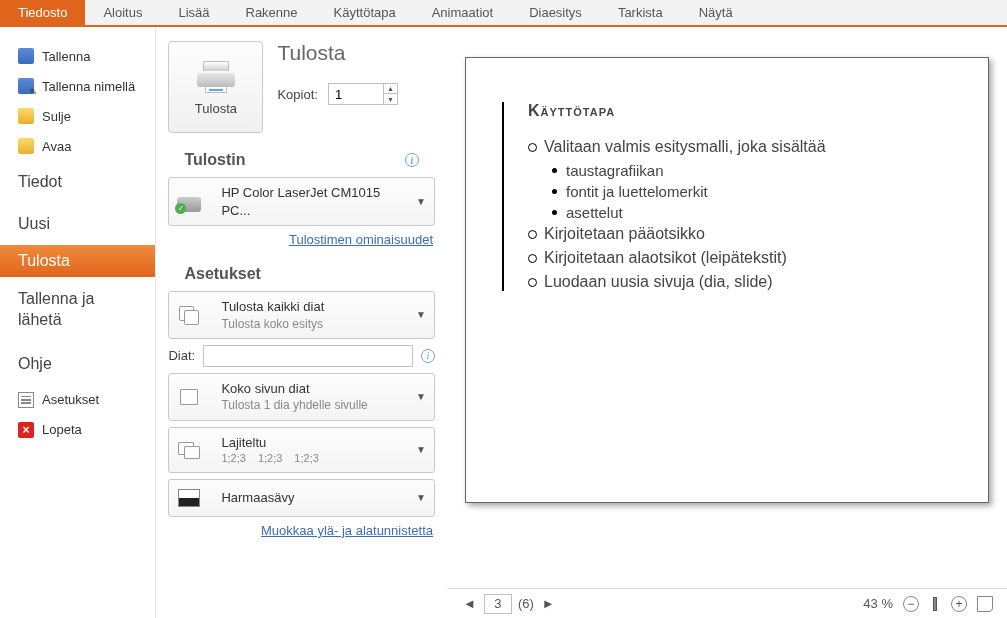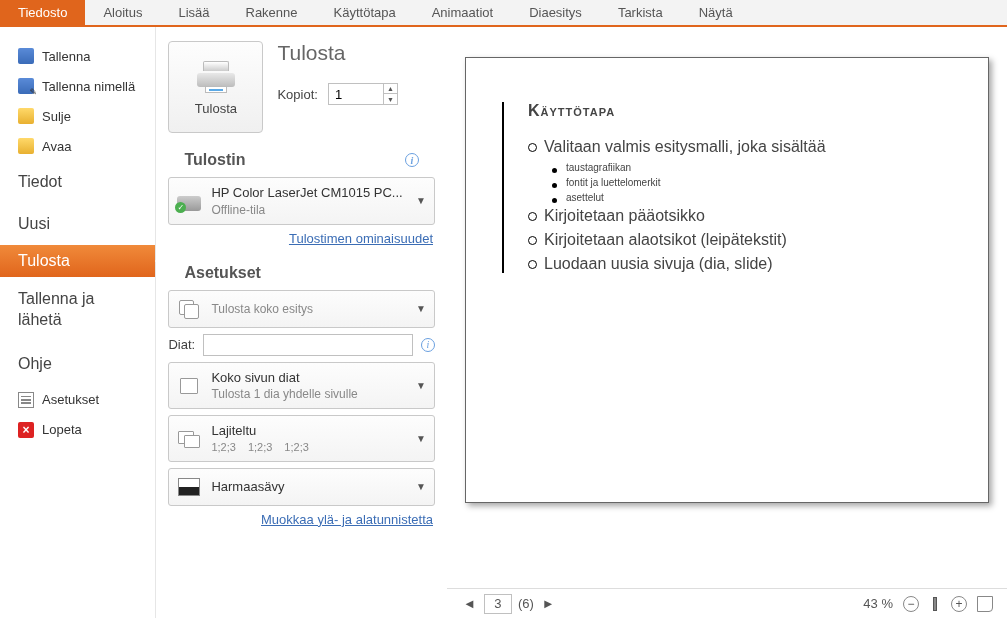--- a/index.html
+++ b/index.html
@@ -44,21 +44,21 @@
 .copies-row { margin-top: 18px; display: flex; align-items: center; gap: 10px; }
 .spinner { display: flex; align-items: center; border: 1px solid #c0c0c0; height: 22px; }
 .spinner input { border: none; width: 54px; padding: 0 6px; height: 100%; outline: none; font-size: 13px; }
 .spinner .arrs { width: 14px; display: flex; flex-direction: column; border-left: 1px solid #c0c0c0; }
 .spinner .arrs span { height: 10px; font-size: 7px; display: flex; align-items: center; justify-content: center; cursor: pointer; color: #555; }
 .spinner .arrs span:first-child { border-bottom: 1px solid #c0c0c0; }
 
 .section-h { font-size: 16px; color: #555; font-weight: 600; margin: 18px 16px 8px; clear: both; display: flex; align-items: center; justify-content: space-between; }
 .info-ico { width: 14px; height: 14px; border: 1px solid #6aa0e0; border-radius: 50%; color: #6aa0e0; font-size: 10px; display: flex; align-items: center; justify-content: center; font-style: italic; font-family: serif; cursor: pointer; }
 
-.dropdown { border: 1px solid #c9c9c9; background: linear-gradient(#fdfdfd, #f4f4f4); border-radius: 3px; padding: 6px 8px; display: flex; align-items: center; gap: 10px; cursor: pointer; margin-bottom: 6px; position: relative; }
+.dropdown { border: 1px solid #c9c9c9; background: linear-gradient(#fdfdfd, #f4f4f4); border-radius: 3px; padding: 6px 8px; display: flex; align-items: center; gap: 20px; cursor: pointer; margin-bottom: 6px; position: relative; }
 .dropdown .dd-text { flex: 1; line-height: 1.35; }
 .dropdown .dd-text .l1 { color: #333; }
 .dropdown .dd-text .l2 { color: #888; font-size: 12px; }
 .dropdown .chev { color: #555; font-size: 10px; }
 .dd-ico { width: 24px; height: 24px; display: flex; align-items: center; justify-content: center; flex-shrink: 0; }
 .dd-ico .pages { width: 20px; height: 18px; position: relative; }
 .dd-ico .pages::before, .dd-ico .pages::after { content: ""; position: absolute; border: 1px solid #999; background: #fff; width: 13px; height: 13px; border-radius: 2px; }
 .dd-ico .pages::before { left: 0; top: 0; }
 .dd-ico .pages::after { left: 5px; top: 4px; }
 .dd-ico .page1 { width: 18px; height: 16px; border: 1px solid #999; background: #fff; border-radius: 1px; }
@@ -82,21 +82,21 @@
 
 
 .preview { flex: 1; background: #fff; display: flex; flex-direction: column; }
 .slide-wrap { flex: 1; padding: 30px 18px 12px; display: flex; align-items: flex-start; justify-content: center; }
 .slide { width: 524px; height: 446px; background: #fff; box-shadow: 3px 3px 6px rgba(0,0,0,0.35); border: 1px solid #666; padding: 44px 36px; position: relative; }
 .slide-inner { border-left: 2px solid #000; padding-left: 24px; }
 .slide h2 { font-size: 16px; letter-spacing: 1px; margin-bottom: 18px; font-weight: 600; font-variant: small-caps; }
 .slide ul { list-style: none; }
 .slide li.o { padding-left: 16px; position: relative; margin-bottom: 6px; font-size: 16px; }
 .slide li.o::before { content: ""; position: absolute; left: 0; top: 5px; width: 7px; height: 7px; border: 1.5px solid #000; border-radius: 50%; }
-.slide li.b { padding-left: 14px; position: relative; margin-left: 24px; margin-bottom: 4px; font-size: 10px; }
+.slide li.b { padding-left: 14px; position: relative; margin-left: 24px; margin-bottom: 4px; font-size: 15px; }
 .slide li.b::before { content: ""; position: absolute; left: 0; top: 6px; width: 5px; height: 5px; background: #000; border-radius: 50%; }
 
 .status { height: 30px; border-top: 1px solid #ddd; display: flex; align-items: center; padding: 0 14px; gap: 10px; font-size: 13px; color: #555; }
 .status .navbtns { display: flex; align-items: center; gap: 6px; }
 .status .navbtn { cursor: pointer; color: #555; font-size: 13px; padding: 0 2px; }
 .status .pagebox { border: 1px solid #c0c0c0; width: 28px; height: 20px; display: flex; align-items: center; justify-content: center; background: #fff; }
 .status .spacer { flex: 1; }
 .zoombtn { width: 16px; height: 16px; border: 1px solid #888; border-radius: 50%; display: flex; align-items: center; justify-content: center; font-size: 12px; cursor: pointer; }
 .zoomslider { width: 4px; height: 14px; background: #888; border: 1px solid #555; margin: 0 4px; }
 .fit-ico { width: 16px; height: 16px; border: 1px solid #888; position: relative; cursor: pointer; border-radius: 0 0 4px 0; }
@@ -190,35 +190,35 @@
     </div>
     <div class="dropdown">
       <div class="dd-ico">
           <div class="prn">
             <div class="prn-body"></div>
             <div class="prn-chk"></div>
           </div>
         </div>
       <div class="dd-text">
         <div class="l1">HP Color LaserJet CM1015 PC...</div>
-        <div class="l2">Offline-tila</div>
       </div>
       <span class="chev">▼</span>
     </div>
     <a class="link">Tulostimen ominaisuudet</a>
 
     <div class="section-h">
         <span>Asetukset</span>
       </div>
 
     <div class="dropdown">
       <div class="dd-ico">
           <div class="pages"></div>
         </div>
       <div class="dd-text">
+        <div class="l1">Tulosta kaikki diat</div>
         <div class="l2">Tulosta koko esitys</div>
       </div>
       <span class="chev">▼</span>
     </div>
 
     <div class="diat-row">
       <label>Diat:</label>
       <input type="text" value="" style="">
       <span class="info-ico">i</span>
     </div>

